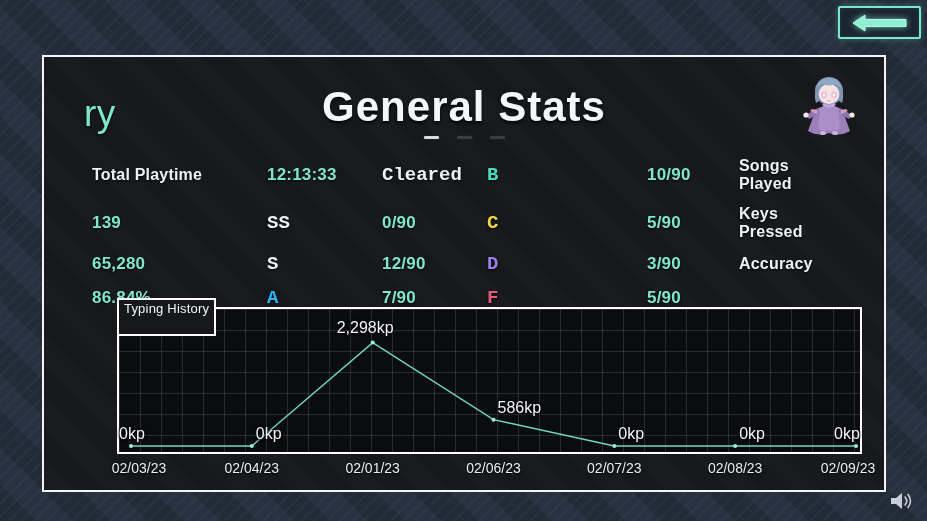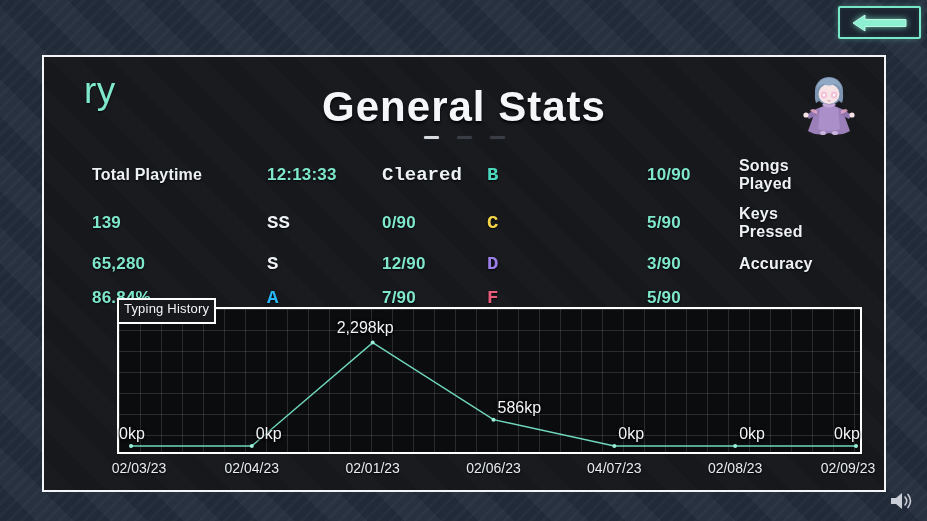--- a/index.html
+++ b/index.html
@@ -51,21 +51,21 @@
       repeating-linear-gradient(45deg,
         rgba(255,255,255,0.012) 0px,
         rgba(255,255,255,0.012) 22px,
         rgba(0,0,0,0) 22px,
         rgba(0,0,0,0) 44px);
     overflow:hidden;
   }
 
   
   #username {
-    position:absolute; left:40px; top:13px;
+    position:absolute; left:40px; top:36px;
     font-size:37px; color:#7fe8cc;
     letter-spacing:0.5px;
     font-weight:400;
     text-shadow:0 1px 2px rgba(0,0,0,0.8);
   }
   #page-title {
     position:absolute; left:0; right:0; top:26px;
     text-align:center;
     font-size:42px; font-weight:bold; color:#f4f6f8;
     letter-spacing:1px;
@@ -122,21 +122,21 @@
     border-right:2px solid #ffffff;
     border-bottom:2px solid #ffffff;
     background:#0b0c0e;
     background-image:
       repeating-linear-gradient(to right, rgba(255,255,255,0.13) 0px, rgba(255,255,255,0.13) 1px, transparent 1px, transparent 21px),
       repeating-linear-gradient(to bottom, rgba(255,255,255,0.13) 0px, rgba(255,255,255,0.13) 1px, transparent 1px, transparent 21px);
   }
   #chart-svg { position:absolute; left:44px; top:7px; width:745px; height:147px; }
   #chart-title-box {
     position:absolute; left:44px; top:-2px;
-    padding:1px 5px 6px 5px;
+    padding:1px 5px 18px 5px;
     border:2px solid #ffffff;
     background:#16181c;
     font-size:13px; color:#f2f4f7;
     letter-spacing:0.2px;
     white-space:nowrap;
     z-index:5;
   }
   .dp-label {
     position:absolute;
     font-size:16px; color:#f2f4f7;
@@ -263,21 +263,21 @@
           <circle cx="497.3333333333333" cy="139" r="2" fill="#9cf0da"></circle>
           <circle cx="618.1666666666666" cy="139" r="2" fill="#9cf0da"></circle>
           <circle cx="739" cy="139" r="2" fill="#9cf0da"></circle>
         </svg>
       <div id="chart-title-box">Typing History</div>
       <div id="x-axis">
           <div class="x-tick" style="left: 66px;">02/03/23</div>
           <div class="x-tick" style="left: 178.833px;">02/04/23</div>
           <div class="x-tick" style="left: 299.667px;">02/01/23</div>
           <div class="x-tick" style="left: 420.5px;">02/06/23</div>
-          <div class="x-tick" style="left: 541.333px;">04/07/23</div>
+          <div class="x-tick" style="left: 541.333px;">02/07/23</div>
           <div class="x-tick" style="left: 662.167px;">02/08/23</div>
           <div class="x-tick" style="left: 775px;">02/09/23</div>
         </div>
     <div class="dp-label" style="left: 46px; top: 125px;">0kp</div>
         <div class="dp-label" style="left: 182.833px; top: 125px;">0kp</div>
         <div class="dp-label" style="left: 263.667px; top: 18.59px;">2,298kp</div>
         <div class="dp-label" style="left: 424.5px; top: 98.63px;">586kp</div>
         <div class="dp-label" style="left: 545.333px; top: 125px;">0kp</div>
         <div class="dp-label" style="left: 666.167px; top: 125px;">0kp</div>
         <div class="dp-label" style="left: 761px; top: 125px;">0kp</div>

